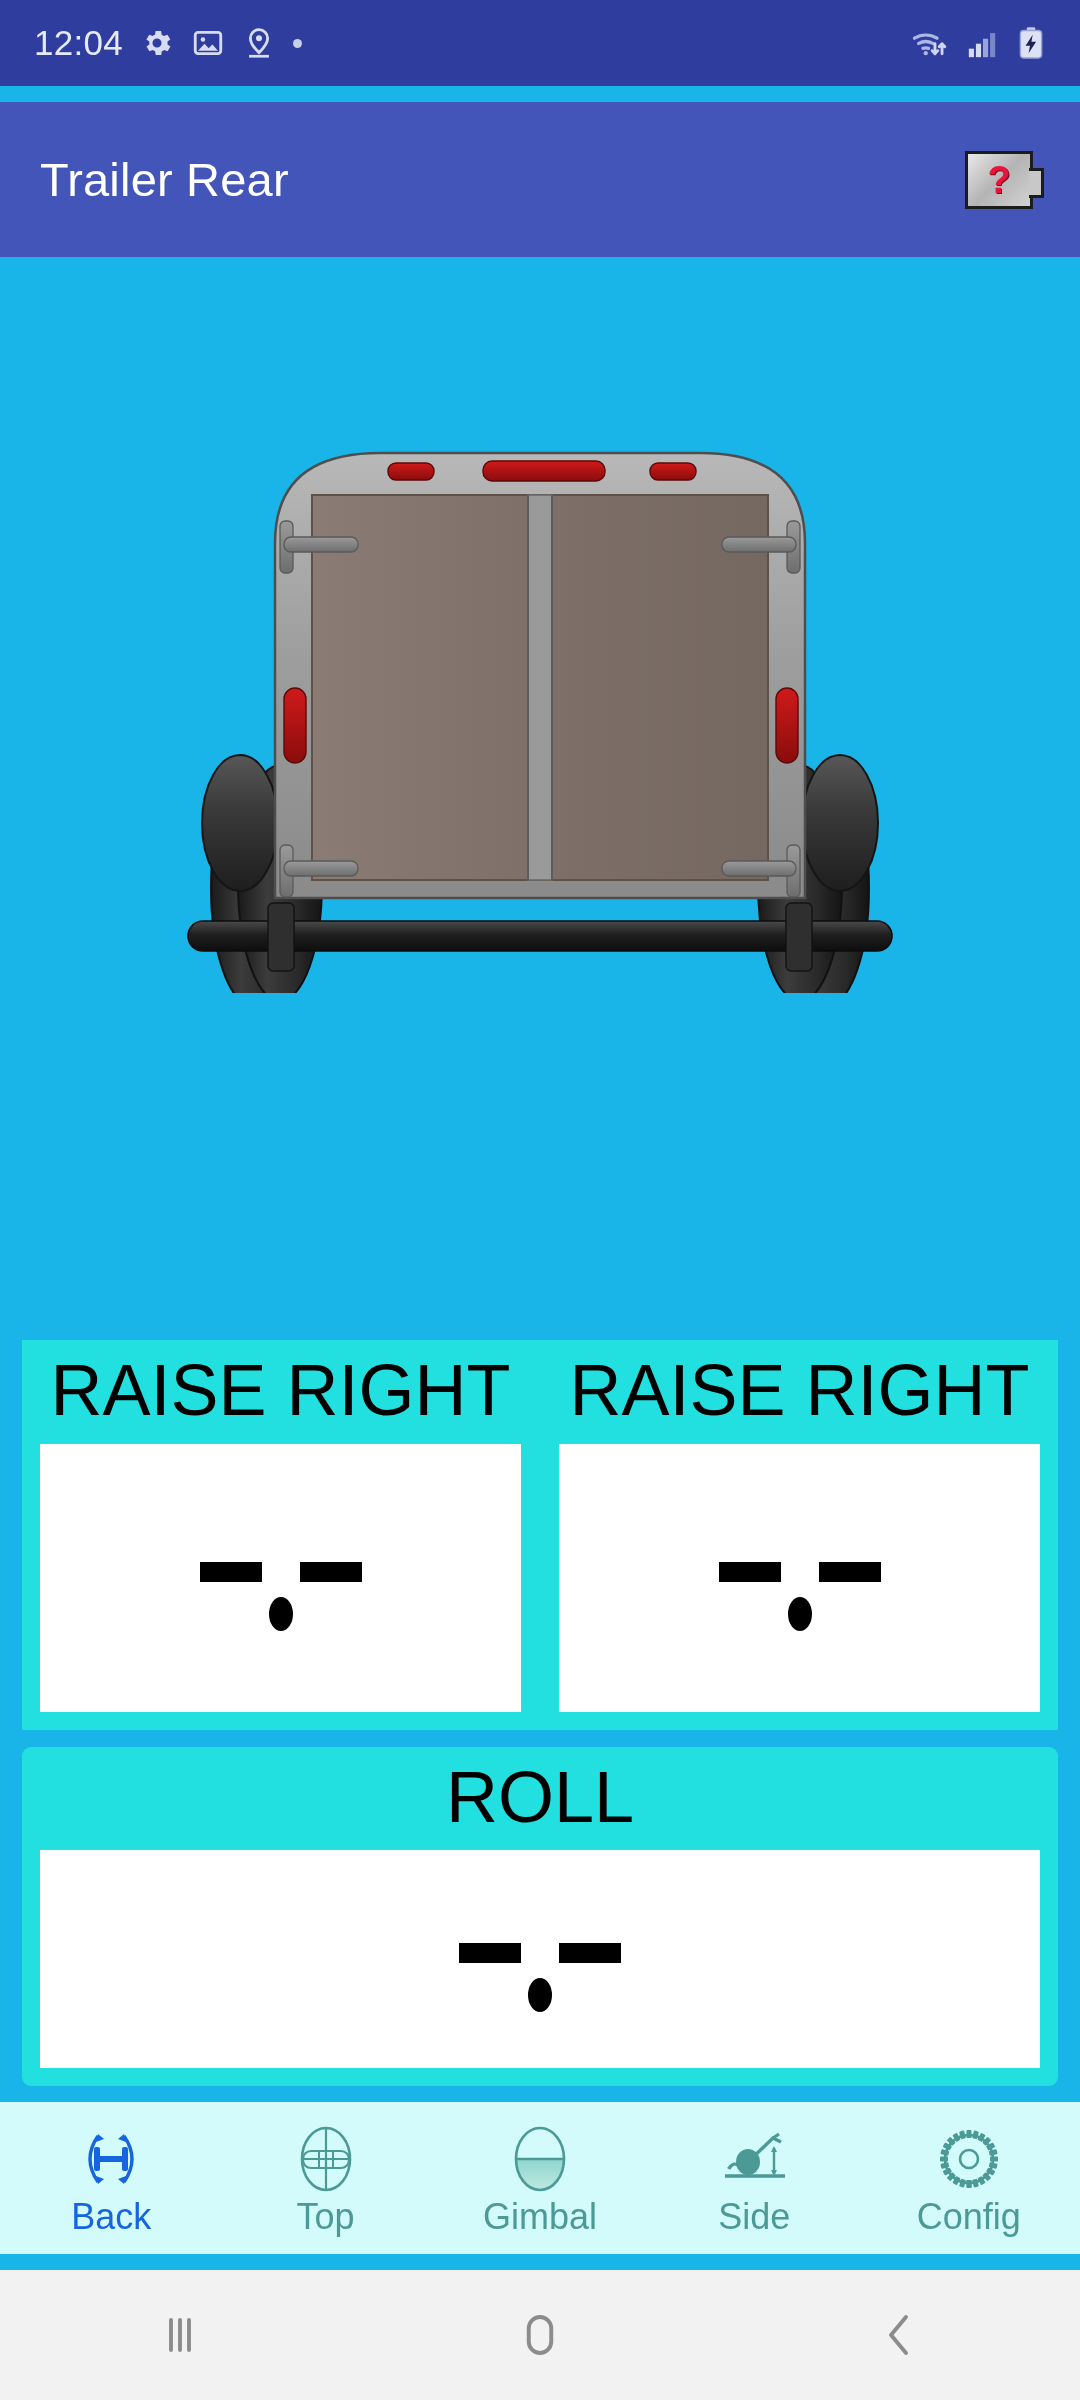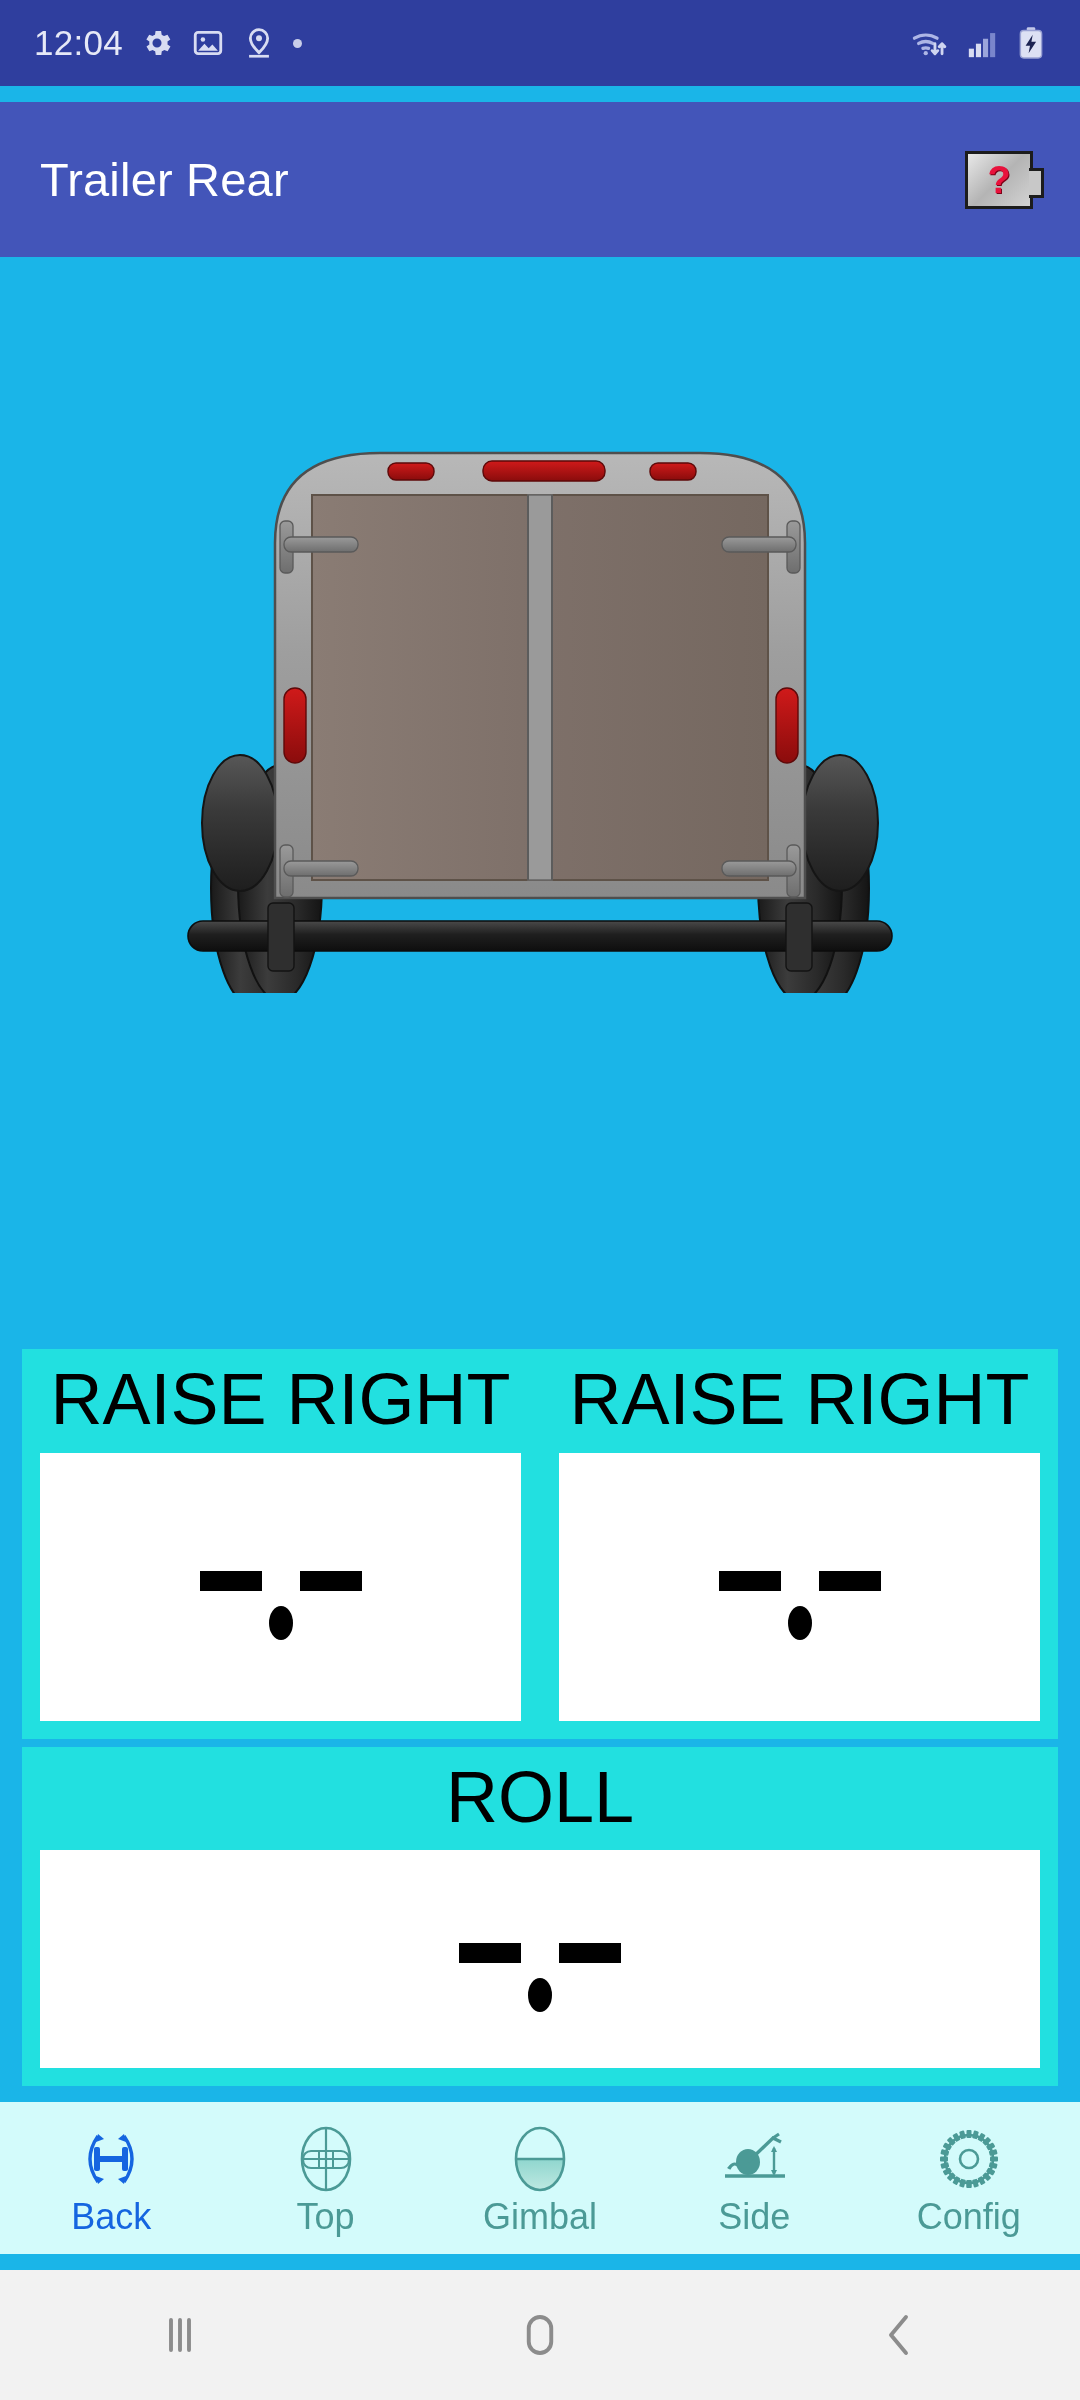--- a/index.html
+++ b/index.html
@@ -54,21 +54,21 @@
     padding-top:160px;
   }
   .trailer-svg { display:block; }
 
   
   .panels { flex:0 0 auto; padding:0 22px; background:#1AB5E8; }
   .panel {
     background:#22E0E0; width:100%;
     padding:14px 18px 18px 18px;
   }
-  .panel + .panel { margin-top:8px; }
+  .panel + .panel { margin-top:17px;border-radius:9px; }
   .panel-row { display:flex; gap:38px; }
   .cell { flex:1 1 0; display:flex; flex-direction:column; align-items:center; }
   .cell-label {
     font-size:72px; font-weight:400; color:#000000;
     line-height:1.02; white-space:nowrap;
     font-family:"Liberation Sans", sans-serif;
   }
   .readout {
     margin-top:16px; width:100%; height:268px; background:#FFFFFF;
     display:flex; align-items:center; justify-content:center;

